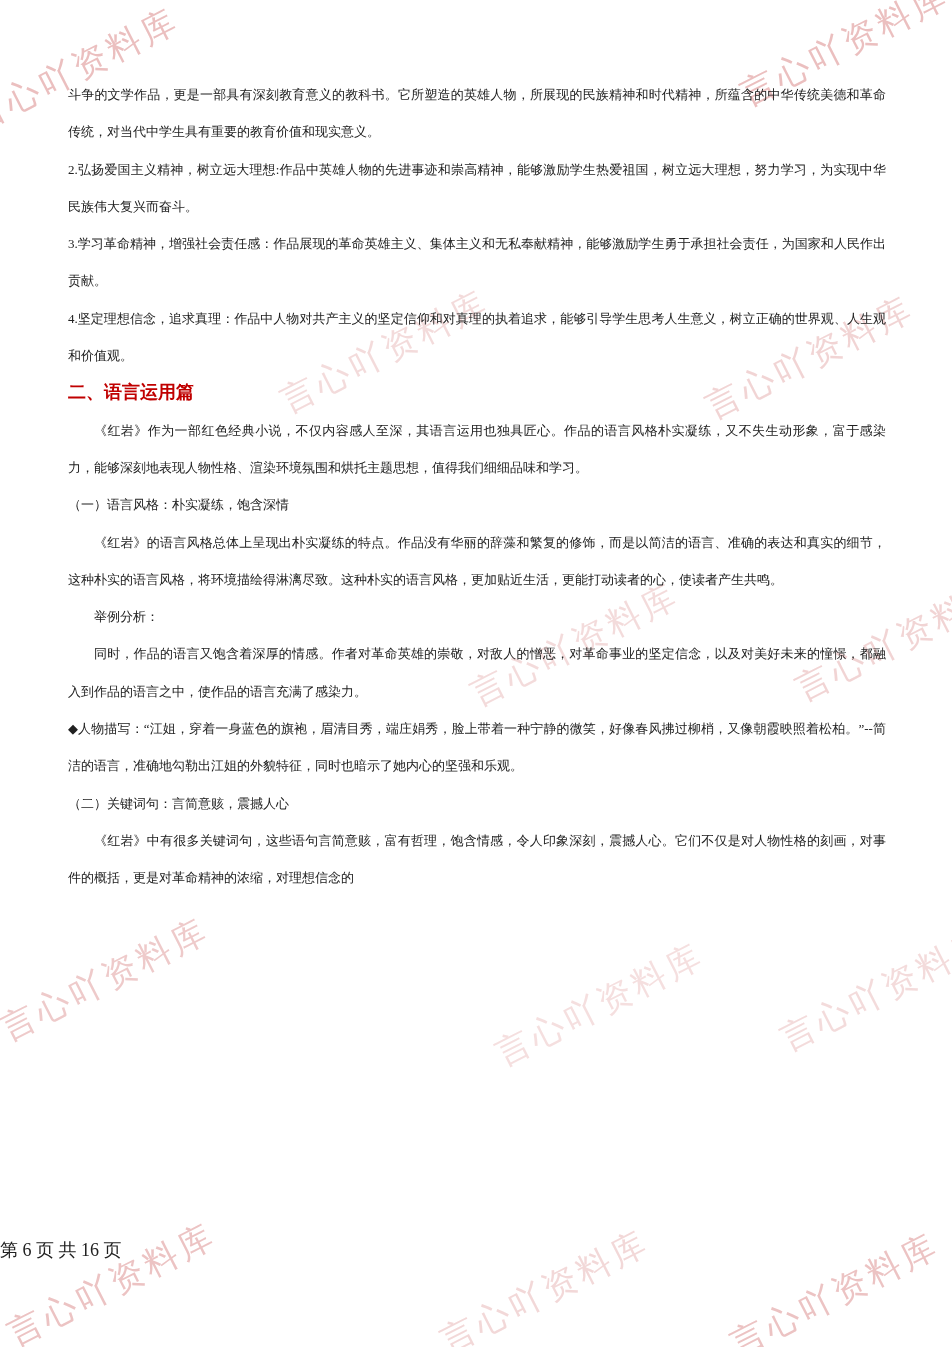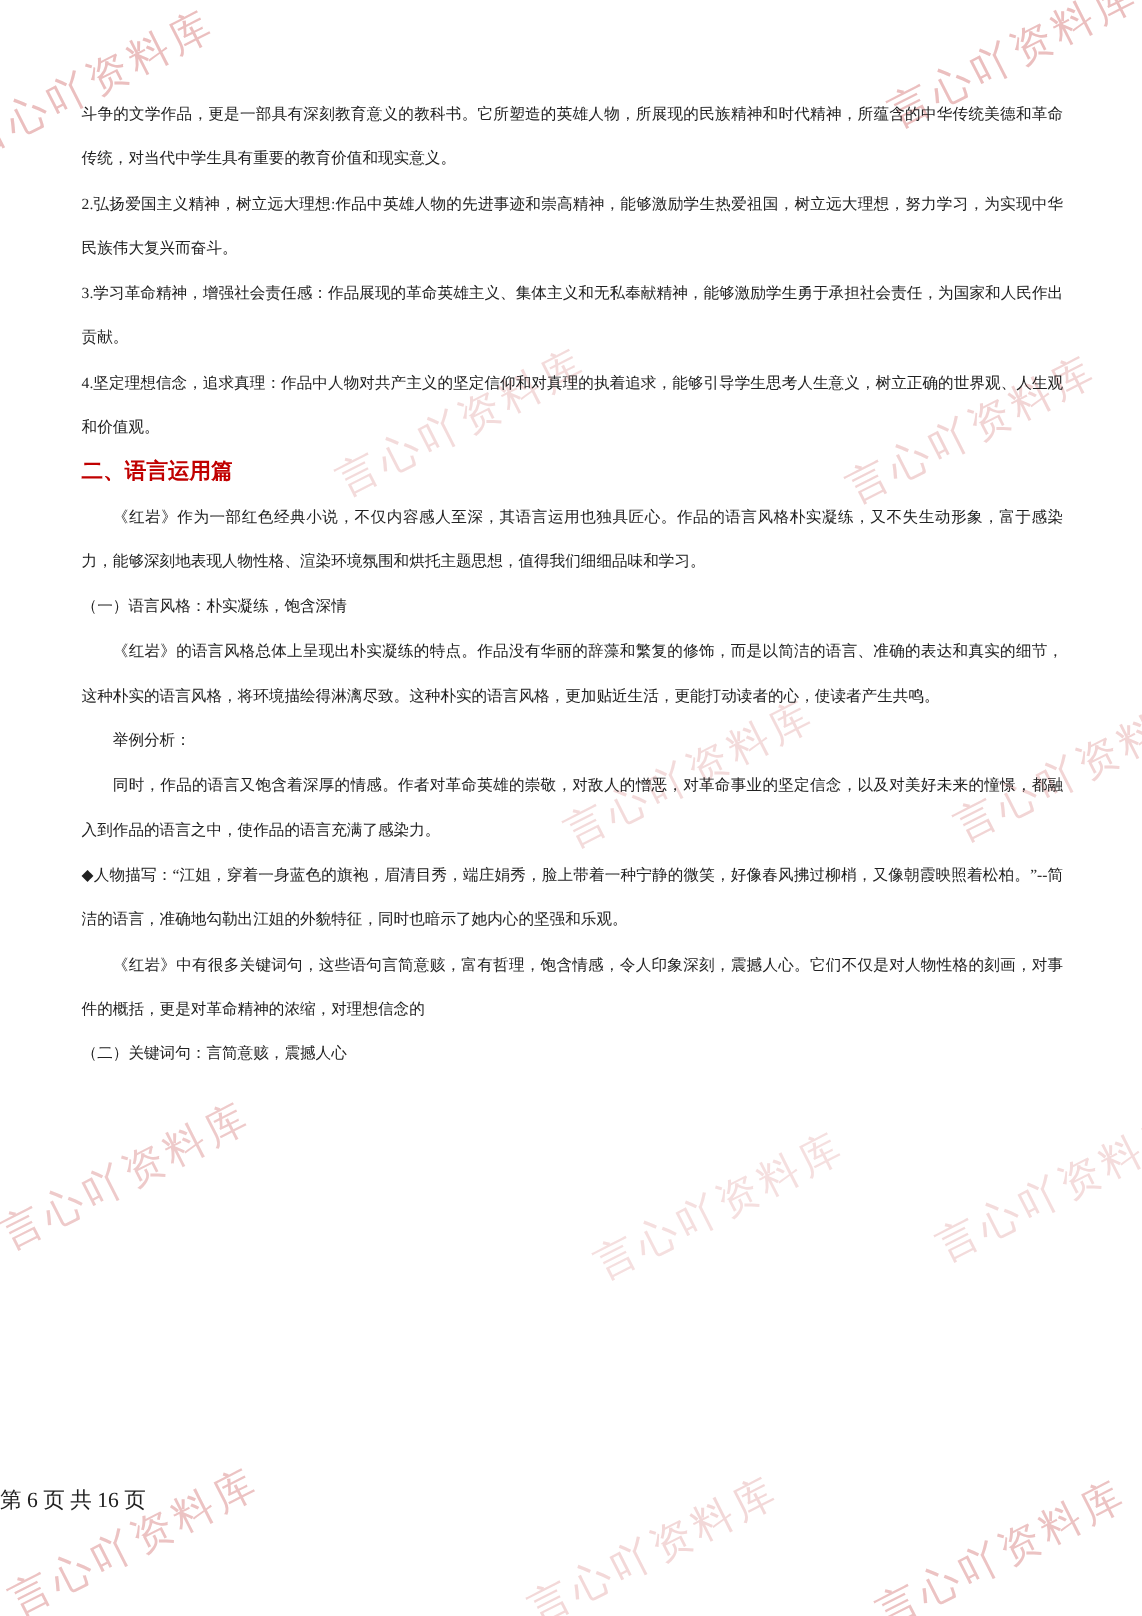--- a/index.html
+++ b/index.html
@@ -93,19 +93,19 @@
       <p class="para body">2.弘扬爱国主义精神，树立远大理想:作品中英雄人物的先进事迹和崇高精神，能够激励学生热爱祖国，树立远大理想，努力学习，为实现中华民族伟大复兴而奋斗。</p>
       <p class="para body">3.学习革命精神，增强社会责任感：作品展现的革命英雄主义、集体主义和无私奉献精神，能够激励学生勇于承担社会责任，为国家和人民作出贡献。</p>
       <p class="para body">4.坚定理想信念，追求真理：作品中人物对共产主义的坚定信仰和对真理的执着追求，能够引导学生思考人生意义，树立正确的世界观、人生观和价值观。</p>
       <p class="para heading-red">二、语言运用篇</p>
       <p class="para body-indent">《红岩》作为一部红色经典小说，不仅内容感人至深，其语言运用也独具匠心。作品的语言风格朴实凝练，又不失生动形象，富于感染力，能够深刻地表现人物性格、渲染环境氛围和烘托主题思想，值得我们细细品味和学习。</p>
       <p class="para body">（一）语言风格：朴实凝练，饱含深情</p>
       <p class="para body-indent">《红岩》的语言风格总体上呈现出朴实凝练的特点。作品没有华丽的辞藻和繁复的修饰，而是以简洁的语言、准确的表达和真实的细节，这种朴实的语言风格，将环境描绘得淋漓尽致。这种朴实的语言风格，更加贴近生活，更能打动读者的心，使读者产生共鸣。</p>
       <p class="para body-indent">举例分析：</p>
       <p class="para body-indent">同时，作品的语言又饱含着深厚的情感。作者对革命英雄的崇敬，对敌人的憎恶，对革命事业的坚定信念，以及对美好未来的憧憬，都融入到作品的语言之中，使作品的语言充满了感染力。</p>
       <p class="para body">◆人物描写：“江姐，穿着一身蓝色的旗袍，眉清目秀，端庄娟秀，脸上带着一种宁静的微笑，好像春风拂过柳梢，又像朝霞映照着松柏。”--简洁的语言，准确地勾勒出江姐的外貌特征，同时也暗示了她内心的坚强和乐观。</p>
+      <p class="para body">（二）关键词句：言简意赅，震撼人心</p>
       <p class="para body-indent">《红岩》中有很多关键词句，这些语句言简意赅，富有哲理，饱含情感，令人印象深刻，震撼人心。它们不仅是对人物性格的刻画，对事件的概括，更是对革命精神的浓缩，对理想信念的</p>
-      <p class="para body">（二）关键词句：言简意赅，震撼人心</p>
     </div>
   <div class="footer">
     <span>第 6 页 共 16 页</span>
   </div>
 </div>
 
 </body></html>

